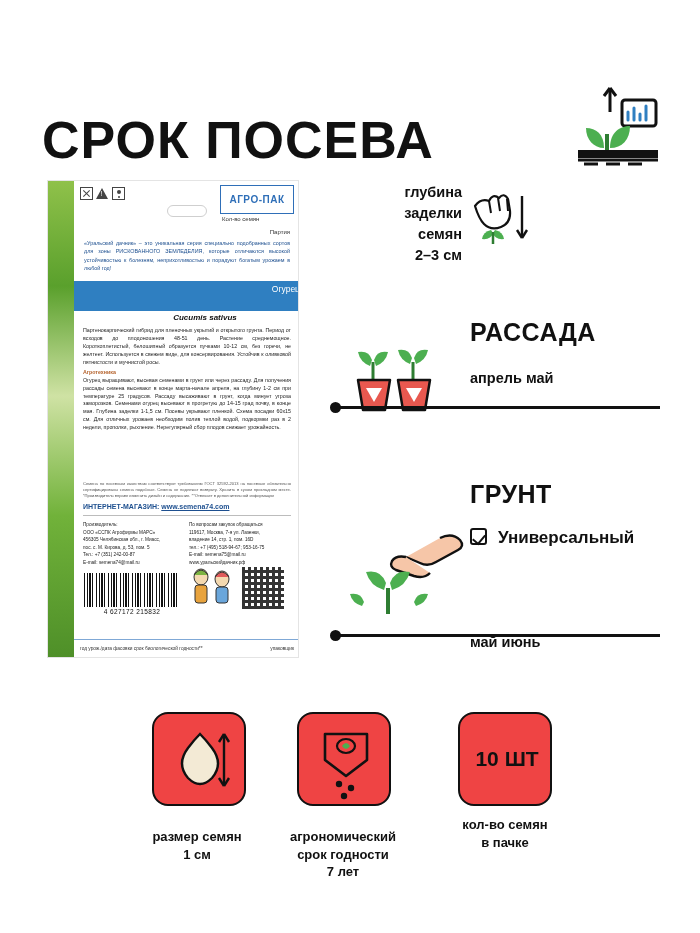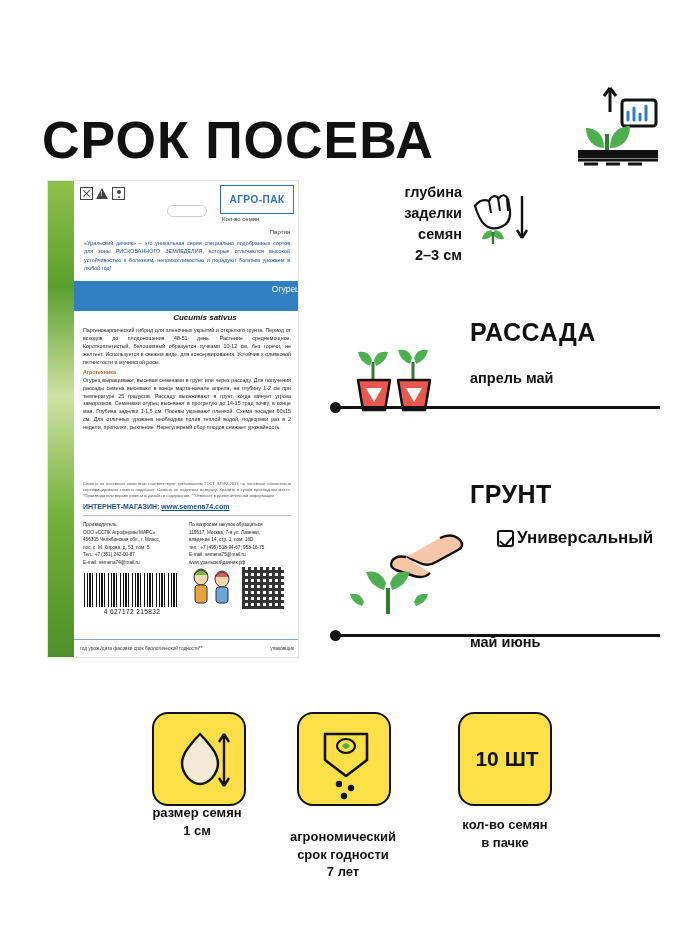--- a/index.html
+++ b/index.html
@@ -325,23 +325,22 @@
     position: absolute;
     width: 92px; height: 86px;
   }
   .hand-icon {
     position: absolute;
     width: 120px; height: 96px;
   }
   .check-row {
     position: absolute;
     display: flex;
-    align-items: center;
-    gap: 3px;
-    margin-left: 27px;
+    align-items: flex-start;
+    gap: 11px;
   }
   .check-box {
     width: 17px; height: 17px;
     border: 2px solid #111;
     border-radius: 3px;
     position: relative;
   }
   .check-box::after {
     content: "";
     position: absolute;
@@ -362,21 +361,21 @@
     position: absolute;
     left: 0; top: 706px;
     width: 700px;
     height: 200px;
   }
   .card {
     position: absolute;
     width: 94px; height: 94px;
     border: 2px solid #111;
     border-radius: 16px;
-    background: #fde047;
+    background: #ef4444;
   }
   .card-caption {
     position: absolute;
     text-align: center;
     font-size: 13px;
     font-weight: bold;
     line-height: 1.35;
     color: #111;
     width: 150px;
   }
@@ -561,21 +560,21 @@
 
   <div class="card" style="left:152px; top:6px;">
     <span>
       <svg viewBox="0 0 94 94" width="94" height="94">
         <path d="M34 64 q-12 -14 0 -30 q6 -8 12 -14 q6 6 12 14 q12 16 0 30 q-12 12 -24 0 z" fill="#f3ead5" stroke="#111" stroke-width="2.4"></path>
         <path d="M70 22 l0 48" stroke="#111" stroke-width="2.4"></path>
         <path d="M70 20 l-5 8 M70 20 l5 8 M70 72 l-5 -8 M70 72 l5 -8" stroke="#111" stroke-width="2.4" fill="none"></path>
       </svg>
     </span>
   </div>
-  <div class="card-caption" style="left: 122px; top: 98px; white-space: pre-line; text-align: center;" style2="">размер семян
+  <div class="card-caption" style="left: 122px; top: 122px; white-space: pre-line; text-align: center;" style2="">размер семян
 1 см</div>
 
   <div class="card" style="left:297px; top:6px;">
     <span>
       <svg viewBox="0 0 94 94" width="94" height="94">
         <path d="M26 20 h42 v26 l-21 16 l-21 -16 z" fill="none" stroke="#111" stroke-width="2.6" stroke-linejoin="round"></path>
         <ellipse cx="47" cy="32" rx="9" ry="7" fill="none" stroke="#111" stroke-width="2.2"></ellipse>
         <path d="M43 32 q4 -6 8 0 q-4 6 -8 0 z" fill="#4caf50"></path>
         <circle cx="40" cy="70" r="3.2" fill="#111"></circle>
         <circle cx="52" cy="74" r="3.2" fill="#111"></circle>

